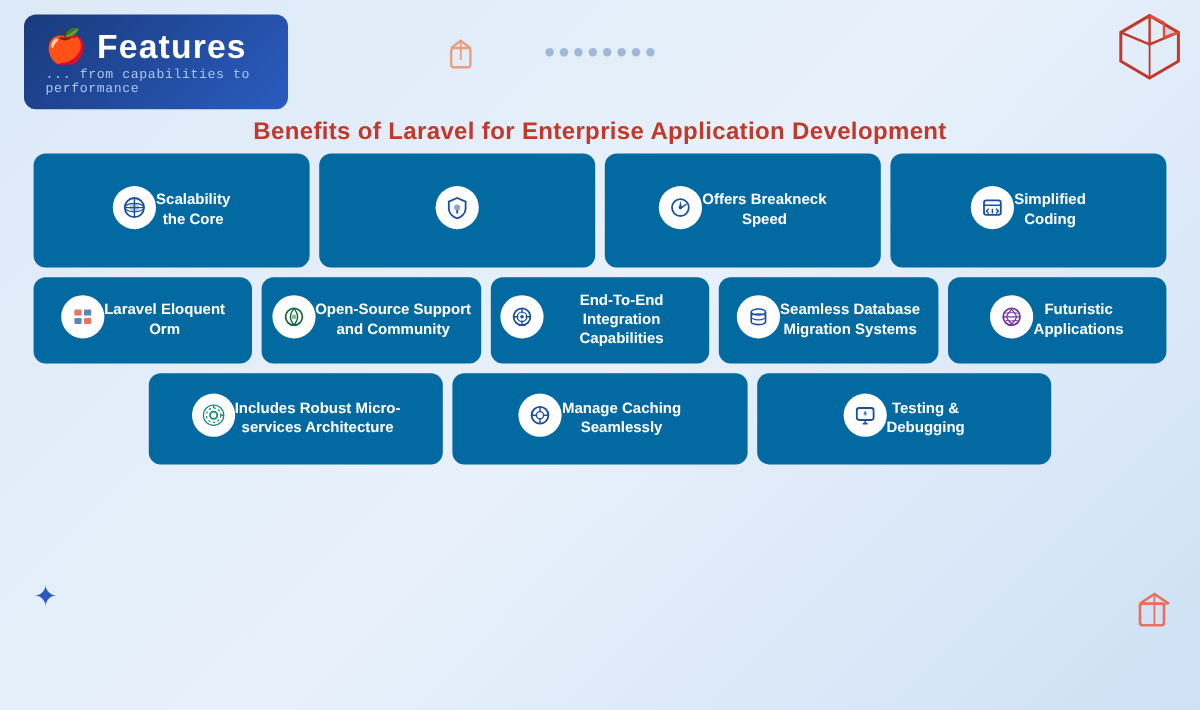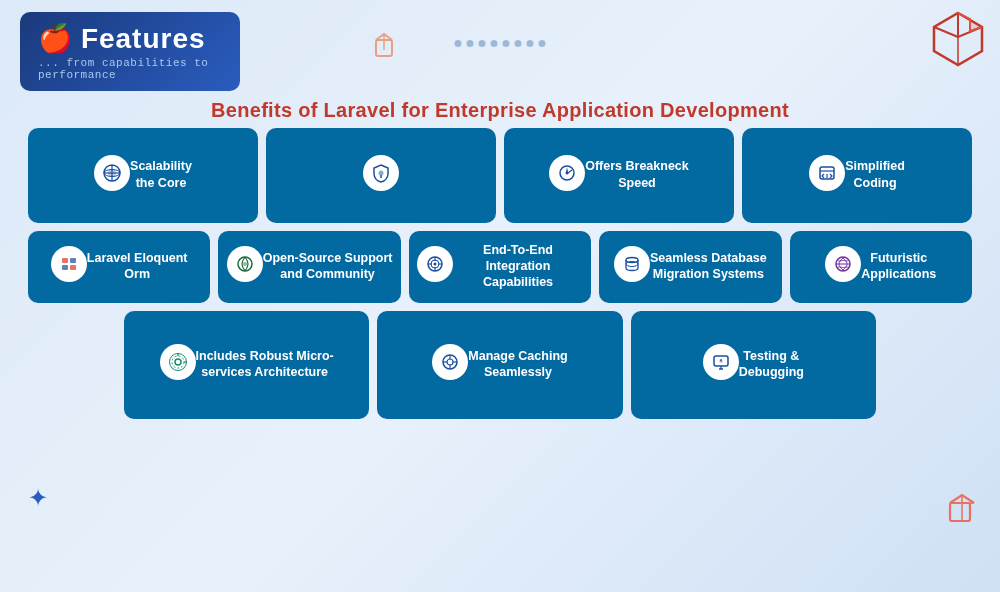--- a/index.html
+++ b/index.html
@@ -139,21 +139,21 @@
       color: white;
       font-size: 12.5px;
       font-weight: 700;
       line-height: 1.3;
       text-align: center;
     }
 
     
     .row1 .card { height: 95px; }
     .row2 .card { height: 72px; }
-    .row3 .card { height: 108px; }
+    .row3 .card { height: 76px; }
 
     
     .laravel-logo {
       position: absolute;
       top: 5px;
       right: 8px;
     }
   </style>
 </head>
 <body>

